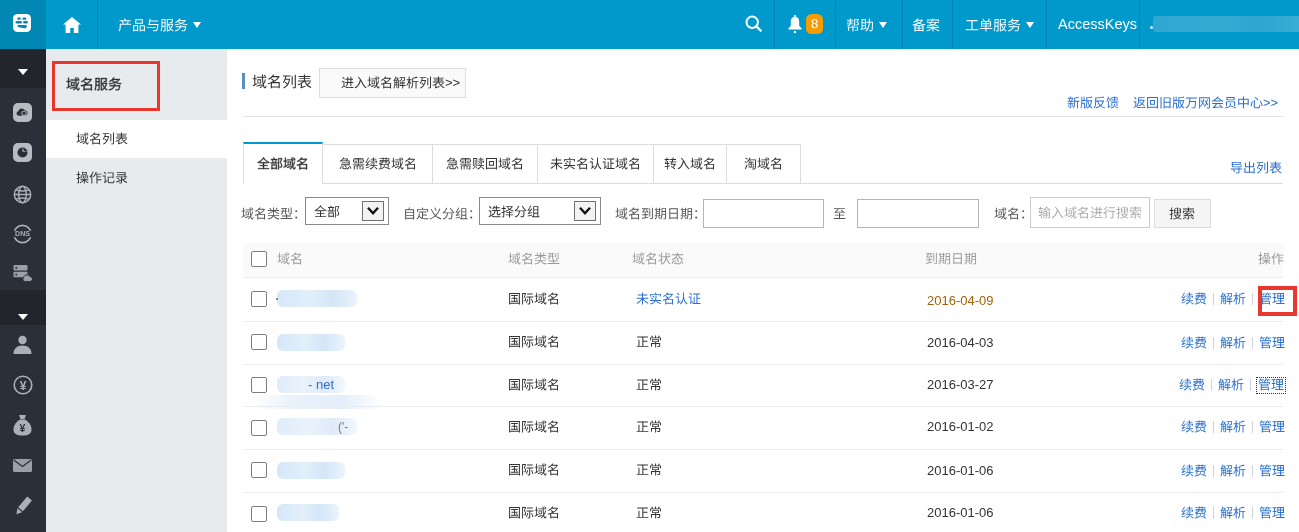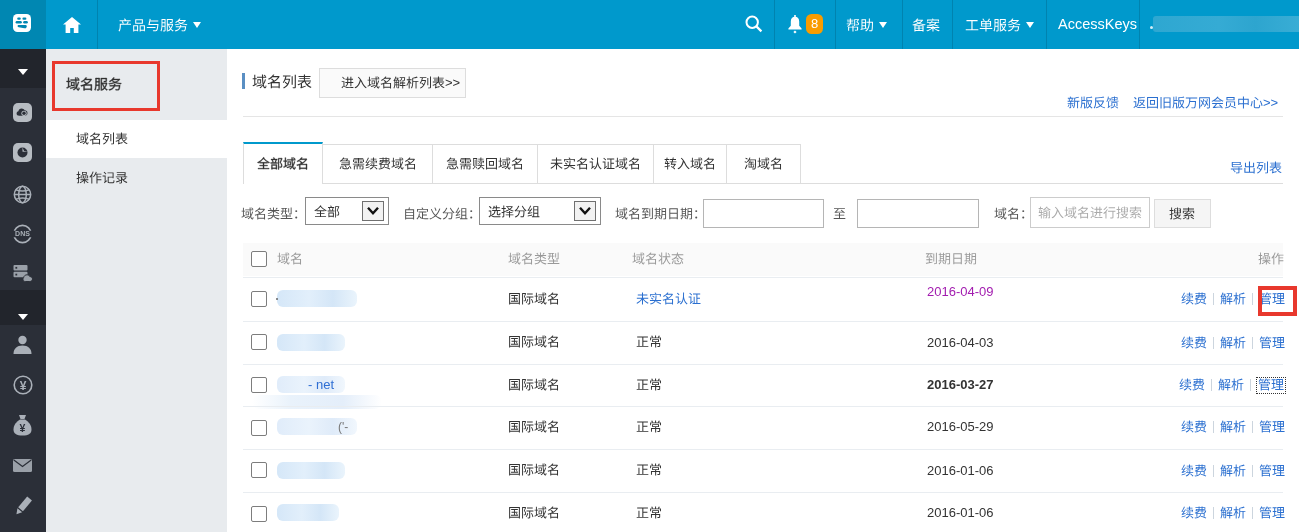--- a/index.html
+++ b/index.html
@@ -575,21 +575,21 @@
     <svg width="65.0" height="14.9" viewBox="0 0 65.0 14.9" style="display:block;overflow:visible;">
       <g fill="#2a6fd0" transform="translate(0,11.4) scale(0.013000,-0.013000)">
         <use href="#g672a" x="0"></use>
         <use href="#g5b9e" x="1000"></use>
         <use href="#g540d" x="2000"></use>
         <use href="#g8ba4" x="3000"></use>
         <use href="#g8bc1" x="4000"></use>
       </g>
     </svg>
   </div>
-<div class="abs" style="left:927px;top:285px;font-size:13px;line-height:14px;color:#a21caf;">2016-04-09</div>
+<div class="abs" style="left:927px;top:294px;font-size:13px;line-height:14px;color:#a16207;">2016-04-09</div>
 <div class="abs" style="right:14px;top:292px;display:flex;align-items:center;">
     <svg width="26.0" height="14.9" viewBox="0 0 26.0 14.9" style="display:block;overflow:visible;">
       <g fill="#2a6fd0" transform="translate(0,11.4) scale(0.013000,-0.013000)">
         <use href="#g7eed" x="0"></use>
         <use href="#g8d39" x="1000"></use>
       </g>
     </svg>
     <span class="sep"></span>
     <svg width="26.0" height="14.9" viewBox="0 0 26.0 14.9" style="display:block;overflow:visible;">
       <g fill="#2a6fd0" transform="translate(0,11.4) scale(0.013000,-0.013000)">
@@ -665,21 +665,21 @@
     </svg>
   </div>
 <div class="abs" style="left:636px;top:378px;">
     <svg width="26.0" height="14.9" viewBox="0 0 26.0 14.9" style="display:block;overflow:visible;">
       <g fill="#333333" transform="translate(0,11.4) scale(0.013000,-0.013000)">
         <use href="#g6b63" x="0"></use>
         <use href="#g5e38" x="1000"></use>
       </g>
     </svg>
   </div>
-<div class="abs" style="left:927px;top:378px;font-size:13px;line-height:14px;color:#333;font-weight:bold;">2016-03-27</div>
+<div class="abs" style="left:927px;top:378px;font-size:13px;line-height:14px;color:#333;">2016-03-27</div>
 <div class="abs" style="right:14px;top:378px;display:flex;align-items:center;">
     <svg width="26.0" height="14.9" viewBox="0 0 26.0 14.9" style="display:block;overflow:visible;">
       <g fill="#2a6fd0" transform="translate(0,11.4) scale(0.013000,-0.013000)">
         <use href="#g7eed" x="0"></use>
         <use href="#g8d39" x="1000"></use>
       </g>
     </svg>
     <span class="sep"></span>
     <svg width="26.0" height="14.9" viewBox="0 0 26.0 14.9" style="display:block;overflow:visible;">
       <g fill="#2a6fd0" transform="translate(0,11.4) scale(0.013000,-0.013000)">
@@ -712,21 +712,21 @@
     </svg>
   </div>
 <div class="abs" style="left:636px;top:420px;">
     <svg width="26.0" height="14.9" viewBox="0 0 26.0 14.9" style="display:block;overflow:visible;">
       <g fill="#333333" transform="translate(0,11.4) scale(0.013000,-0.013000)">
         <use href="#g6b63" x="0"></use>
         <use href="#g5e38" x="1000"></use>
       </g>
     </svg>
   </div>
-<div class="abs" style="left:927px;top:420px;font-size:13px;line-height:14px;color:#333;">2016-05-29</div>
+<div class="abs" style="left:927px;top:420px;font-size:13px;line-height:14px;color:#333;">2016-01-02</div>
 <div class="abs" style="right:14px;top:420px;display:flex;align-items:center;">
     <svg width="26.0" height="14.9" viewBox="0 0 26.0 14.9" style="display:block;overflow:visible;">
       <g fill="#2a6fd0" transform="translate(0,11.4) scale(0.013000,-0.013000)">
         <use href="#g7eed" x="0"></use>
         <use href="#g8d39" x="1000"></use>
       </g>
     </svg>
     <span class="sep"></span>
     <svg width="26.0" height="14.9" viewBox="0 0 26.0 14.9" style="display:block;overflow:visible;">
       <g fill="#2a6fd0" transform="translate(0,11.4) scale(0.013000,-0.013000)">

